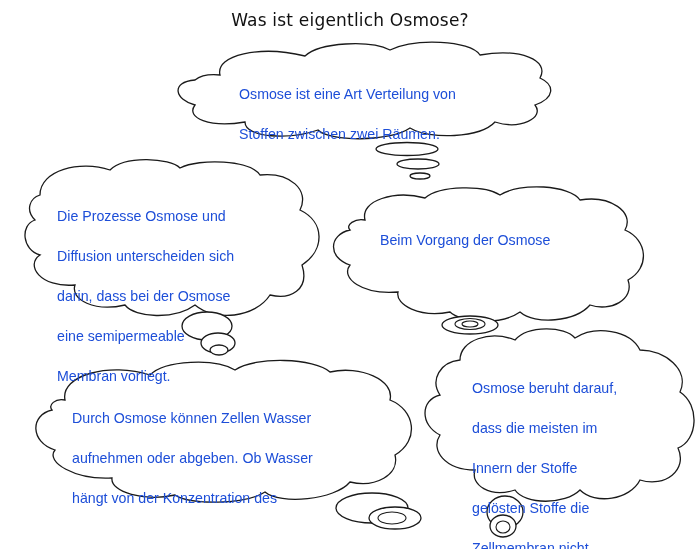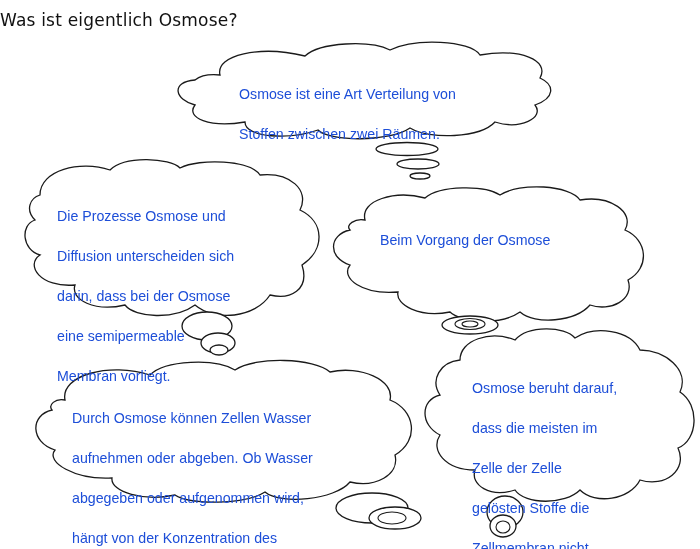--- a/index.html
+++ b/index.html
@@ -1,18 +1,18 @@
 <!DOCTYPE html>
 <html><head>
 <meta charset="utf-8">
 <style>
   html, body { margin: 0; padding: 0; background: #ffffff; }
   body { width: 700px; height: 549px; position: relative; overflow: hidden; }
   .page-title {
-    position: absolute; left: 0; top: 10px; width: 700px; text-align: left;
+    position: absolute; left: 0; top: 10px; width: 700px; text-align: center;
     font-family: "DejaVu Sans", sans-serif; font-size: 17px; color: #111;
     letter-spacing: 0.2px;
   }
   svg.clouds { position: absolute; left: 0; top: 0; }
   .cloud path, .cloud ellipse { fill: #ffffff; stroke: #1a1a1a; stroke-width: 1.3; }
   .cloud .inner { fill: none; stroke: #1a1a1a; stroke-width: 1.1; }
   .bubble-text {
     position: absolute;
     font-family: "Liberation Sans", sans-serif; font-size: 14.2px; line-height: 20px;
     color: #1d4ed8; white-space: pre-line;
@@ -90,25 +90,24 @@
   <span>Membran vorliegt.</span>
 </div>
 
 <div class="bubble-text" style="left:380px; top:210px;">
   <span>Beim Vorgang der Osmose</span>
 </div>
 
 <div class="bubble-text" style="left:72px; top:388px;">
   <span>Durch Osmose können Zellen Wasser</span>
   <span>aufnehmen oder abgeben. Ob Wasser</span>
-  <span>abgegeben oder aufgenommen  wird,</span>
   <span>hängt von der Konzentration des</span>
   
 </div>
 
 <div class="bubble-text" style="left:472px; top:358px;">
   <span>Osmose beruht darauf,</span>
   <span>dass die meisten im</span>
-  <span>Zelle der Zelle</span>
+  <span>Innern der Stoffe</span>
   <span>gelösten Stoffe die</span>
   <span>Zellmembran nicht</span>
   
 </div>
 
 </body></html>

